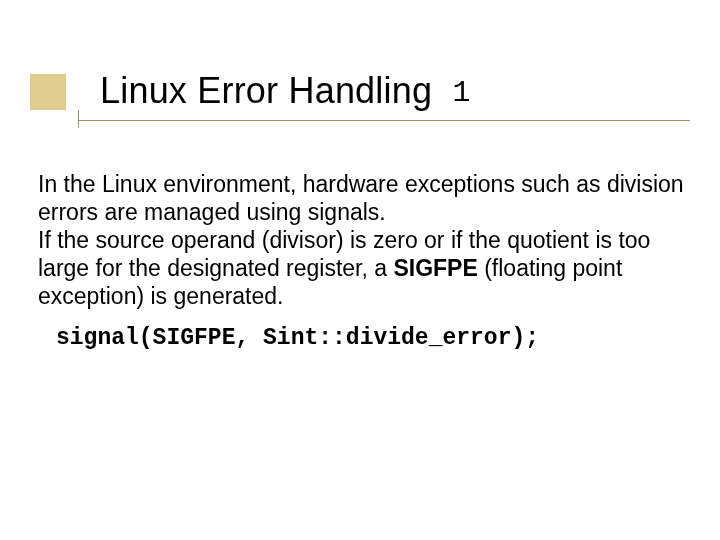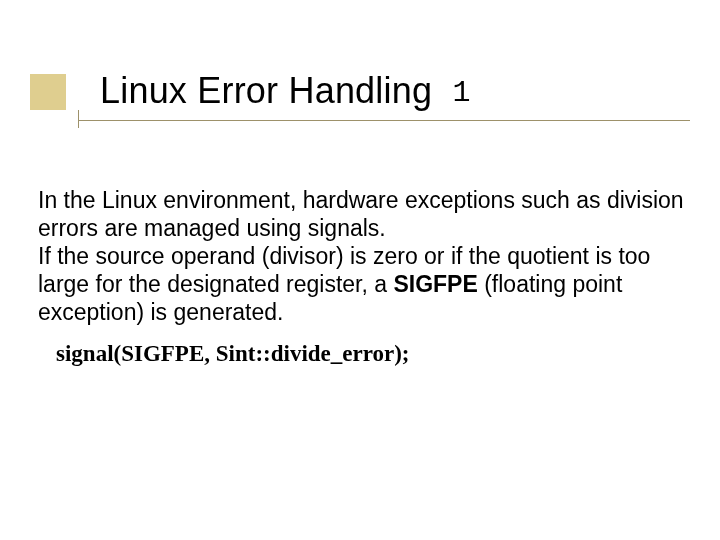--- a/index.html
+++ b/index.html
@@ -57,34 +57,34 @@
     position: absolute;
     left: 48px;
     top: 40px;
     width: 0;
     height: 18px;
     border-left: 1.5px solid #9d916a;
   }
   .body {
     position: absolute;
     left: 38px;
-    top: 186px;
+    top: 170px;
     width: 648px;
     font-size: 23px;
     line-height: 1.22;
   }
   .para {
     margin: 0 0 14px 0;
   }
   .mono {
     font-family: Liberation Sans, sans-serif;
     font-weight: bold;
   }
   .code-line {
-    font-family: Liberation Serif, serif;
+    font-family: Liberation Mono, monospace;
     font-weight: bold;
     font-size: 23px;
     margin-left: 18px;
     white-space: nowrap;
   }
 </style>
 </head>
 <body>
 
 <div class="slide">

